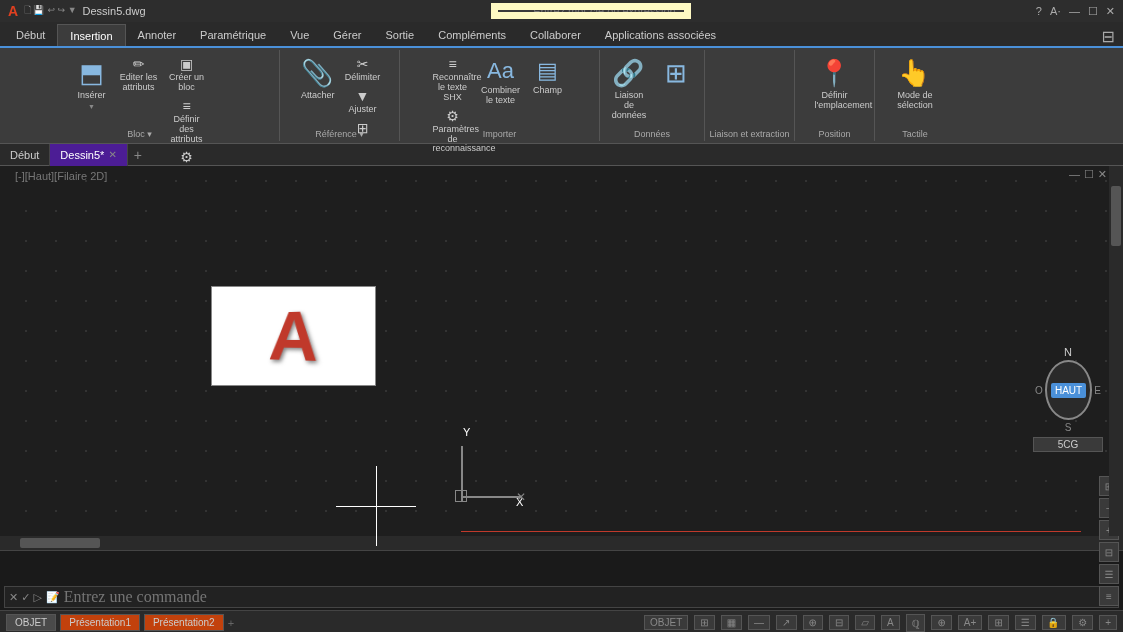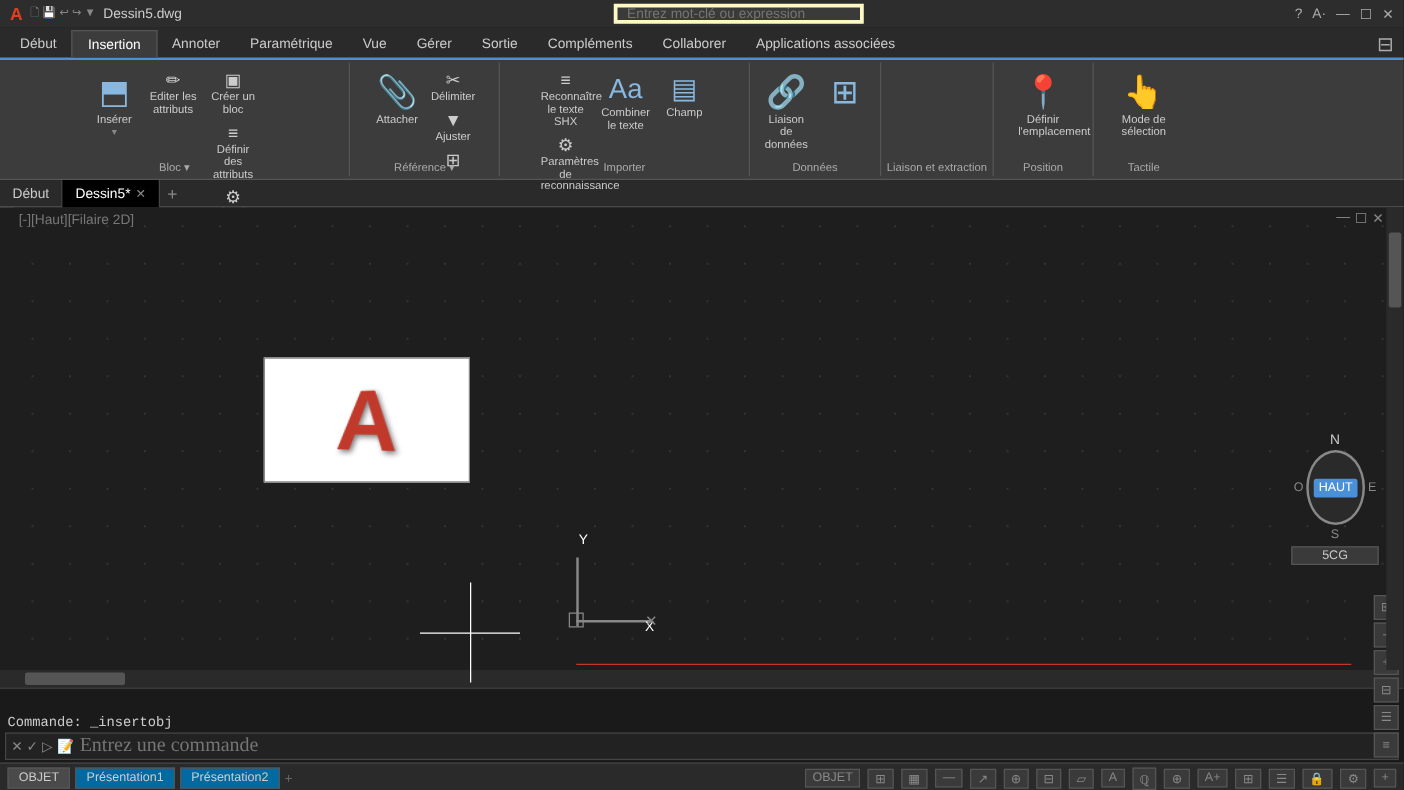--- a/index.html
+++ b/index.html
@@ -13,26 +13,27 @@
       align-items: center;
       justify-content: space-between;
       padding: 0 8px;
       color: #ccc;
       font-size: 11px;
     }
     .titlebar-left { display: flex; align-items: center; gap: 6px; }
     .titlebar-logo { color: #e04020; font-weight: bold; font-size: 14px; }
     .titlebar-search {
       background: #3a3a3a;
-      border: 3px solid #fef9c3;
+      border: 7px solid #fef9c3;
       color: #aaa;
       padding: 1px 8px;
       font-size: 11px;
       width: 200px;
       height: 16px;
+      text-align: right;
     }
     .titlebar-right { display: flex; gap: 8px; align-items: center; }
     .titlebar-btn { color: #aaa; cursor: pointer; font-size: 11px; }
 
     
     .ribbon-tabs {
       background: #2a2a2a;
       height: 26px;
       display: flex;
       align-items: flex-end;
@@ -132,21 +133,21 @@
       font-size: 11px;
       color: #ccc;
       cursor: pointer;
       border-right: 1px solid #444;
       height: 22px;
       display: flex;
       align-items: center;
       gap: 4px;
     }
     .file-tab.active {
-      background: #000000;
+      background: #4c1d95;
       color: #fff;
       justify-content: space-between;
     }
     .file-tab-close { color: #888; font-size: 10px; cursor: pointer; }
     .file-tab-add { color: #888; font-size: 14px; cursor: pointer; padding: 0 6px; }
     .canvas-label {
       position: absolute;
       top: 4px;
       left: 4px;
       font-size: 11px;
@@ -363,21 +364,21 @@
       background: #2a2a2a;
       height: 24px;
       display: flex;
       align-items: center;
       justify-content: space-between;
       padding: 0 6px;
       border-top: 1px solid #444;
     }
     .statusbar-left { display: flex; gap: 4px; align-items: center; }
     .statusbar-tab {
-      background: #0369a1;
+      background: #c2410c;
       border: 1px solid #555;
       color: #ccc;
       padding: 2px 8px;
       font-size: 10px;
       cursor: pointer;
     }
     .statusbar-tab.active { background: #4a4a4a; }
     .statusbar-right { display: flex; gap: 6px; align-items: center; }
     .statusbar-btn {
       background: #3a3a3a;
@@ -686,21 +687,20 @@
   <div class="scrollbar-v">
     <div class="scrollbar-thumb"></div>
   </div>
 </div>
 
 <div class="scrollbar-h" style="background:#2a2a2a;">
   <div class="scrollbar-thumb-h"></div>
 </div>
 
 <div class="command-area">
-  <div class="command-line">Commande: _insertobj</div>
   <div class="command-input-row">
     <span style="color:#888;font-size:11px;">✕ ✓ ▷</span>
     <span style="color:#888;font-size:11px;">📝</span>
     <input class="command-input" placeholder="Entrez une commande" style="">
   </div>
 </div>
 
 <div class="statusbar">
   <div class="statusbar-left">
     <div class="statusbar-tab active">OBJET</div>

